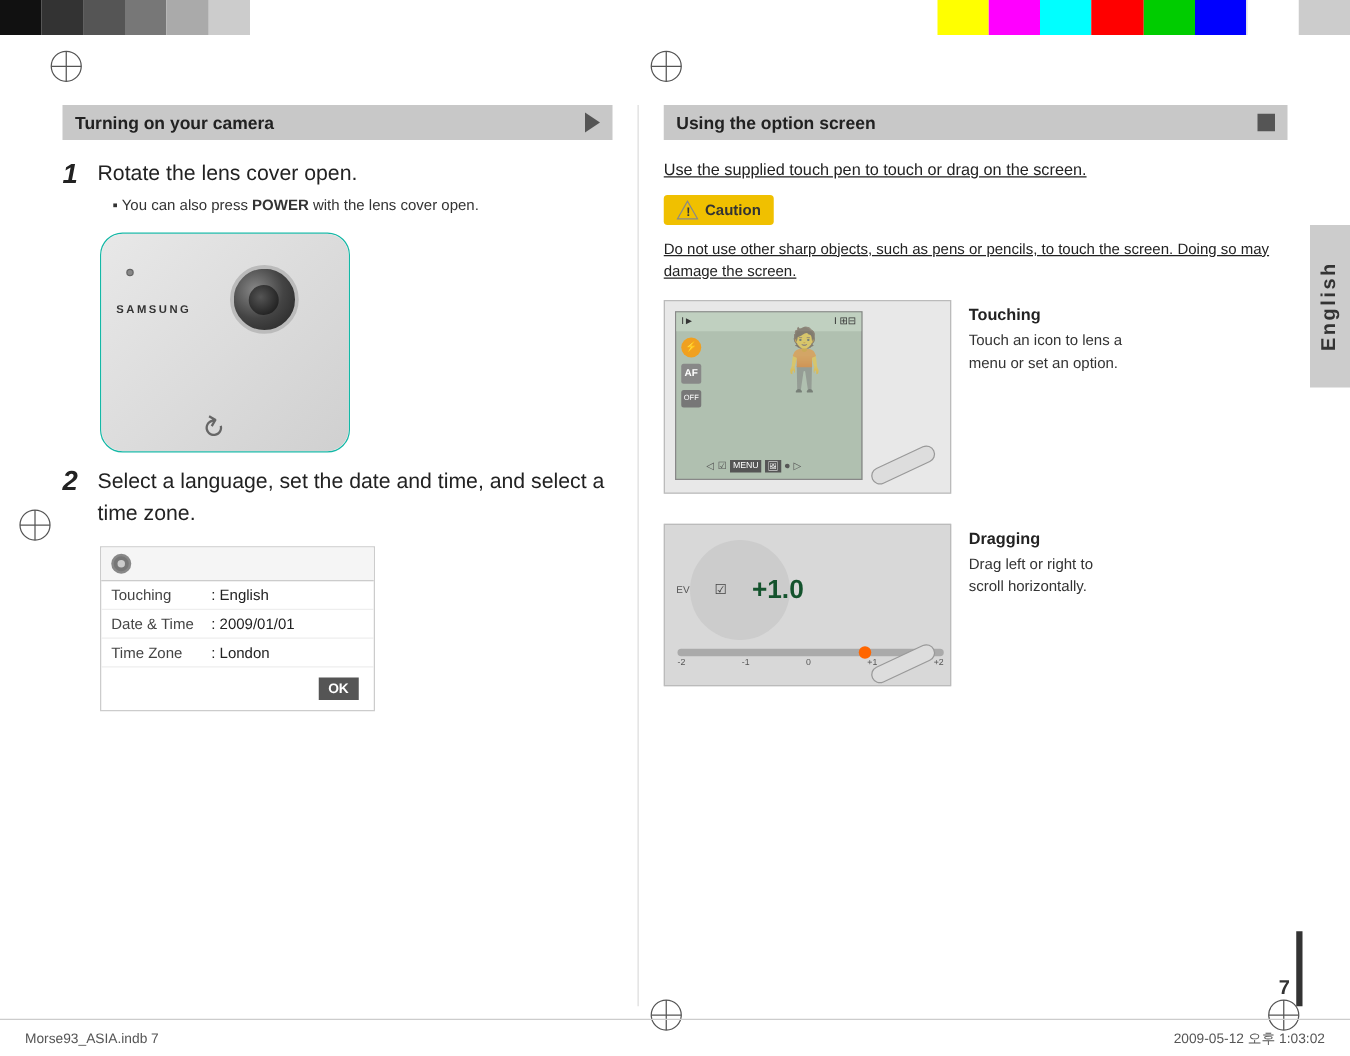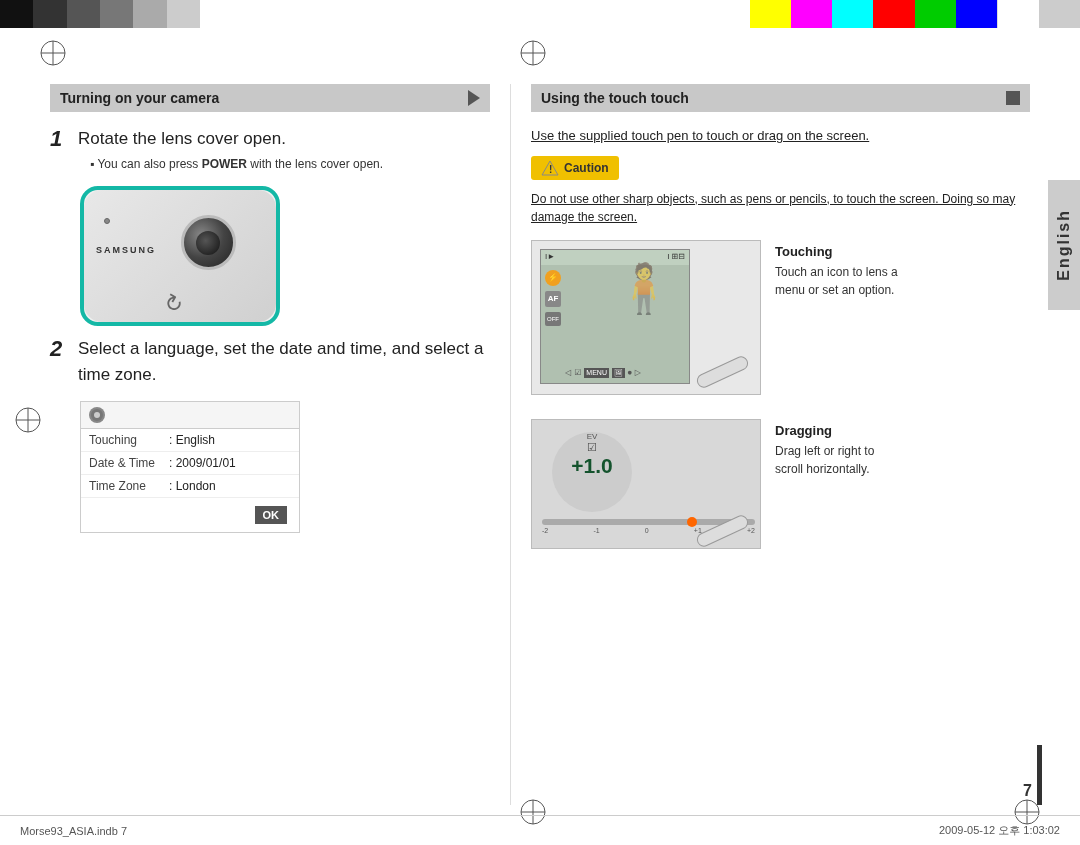--- a/index.html
+++ b/index.html
@@ -159,22 +159,22 @@
       line-height: 1.4;
       color: #333;
     }
     .step-content .bullet::before {
       content: '▪ ';
     }
 
     
     .camera-img {
       width: 200px;
-      height: 140px;
-      border: 4px solid #14b8a6;
+      height: 176px;
+      border: 1px solid #14b8a6;
       margin: 10px 0 10px 30px;
       background: #f0f0f0;
       position: relative;
       border-radius: 18px;
       overflow: hidden;
       padding-left: 20px;
     }
     .camera-body {
       position: absolute;
       inset: 0;
@@ -316,22 +316,23 @@
     .ev-box {
       position: absolute;
       left: 20px;
       top: 15px;
       width: 80px;
       height: 80px;
       background: #ccc;
       border-radius: 50%;
       display: flex;
       align-items: center;
-      justify-content: flex-start;
-      flex-direction: column;
+      justify-content: center;
+      flex-direction: row;
+      gap: 20px;
     }
     .ev-label {
       font-size: 8px;
       color: #555;
     }
     .ev-value {
       font-size: 21px;
       font-weight: bold;
       color: #14532d;
     }
@@ -473,21 +474,21 @@
       <div style="text-align:right; padding:4px 6px;">
         <span class="settings-ok">OK</span>
       </div>
     </div>
 
   </div>
 
   <div class="right-col">
 
     <div class="section-header">
-      <span>Using the touch touch</span>
+      <span>Using the option screen</span>
       <div class="square"></div>
     </div>
 
     <p>Use the supplied touch pen to touch or drag on the screen.</p>
 
     <div class="caution-box">
       <svg class="caution-icon" viewBox="0 0 18 18">
         <polygon points="9,2 17,16 1,16" fill="#f0c000" stroke="#888" stroke-width="1"></polygon>
         <text x="8" y="14" font-size="10" font-weight="bold" fill="#333">!</text>
       </svg>

